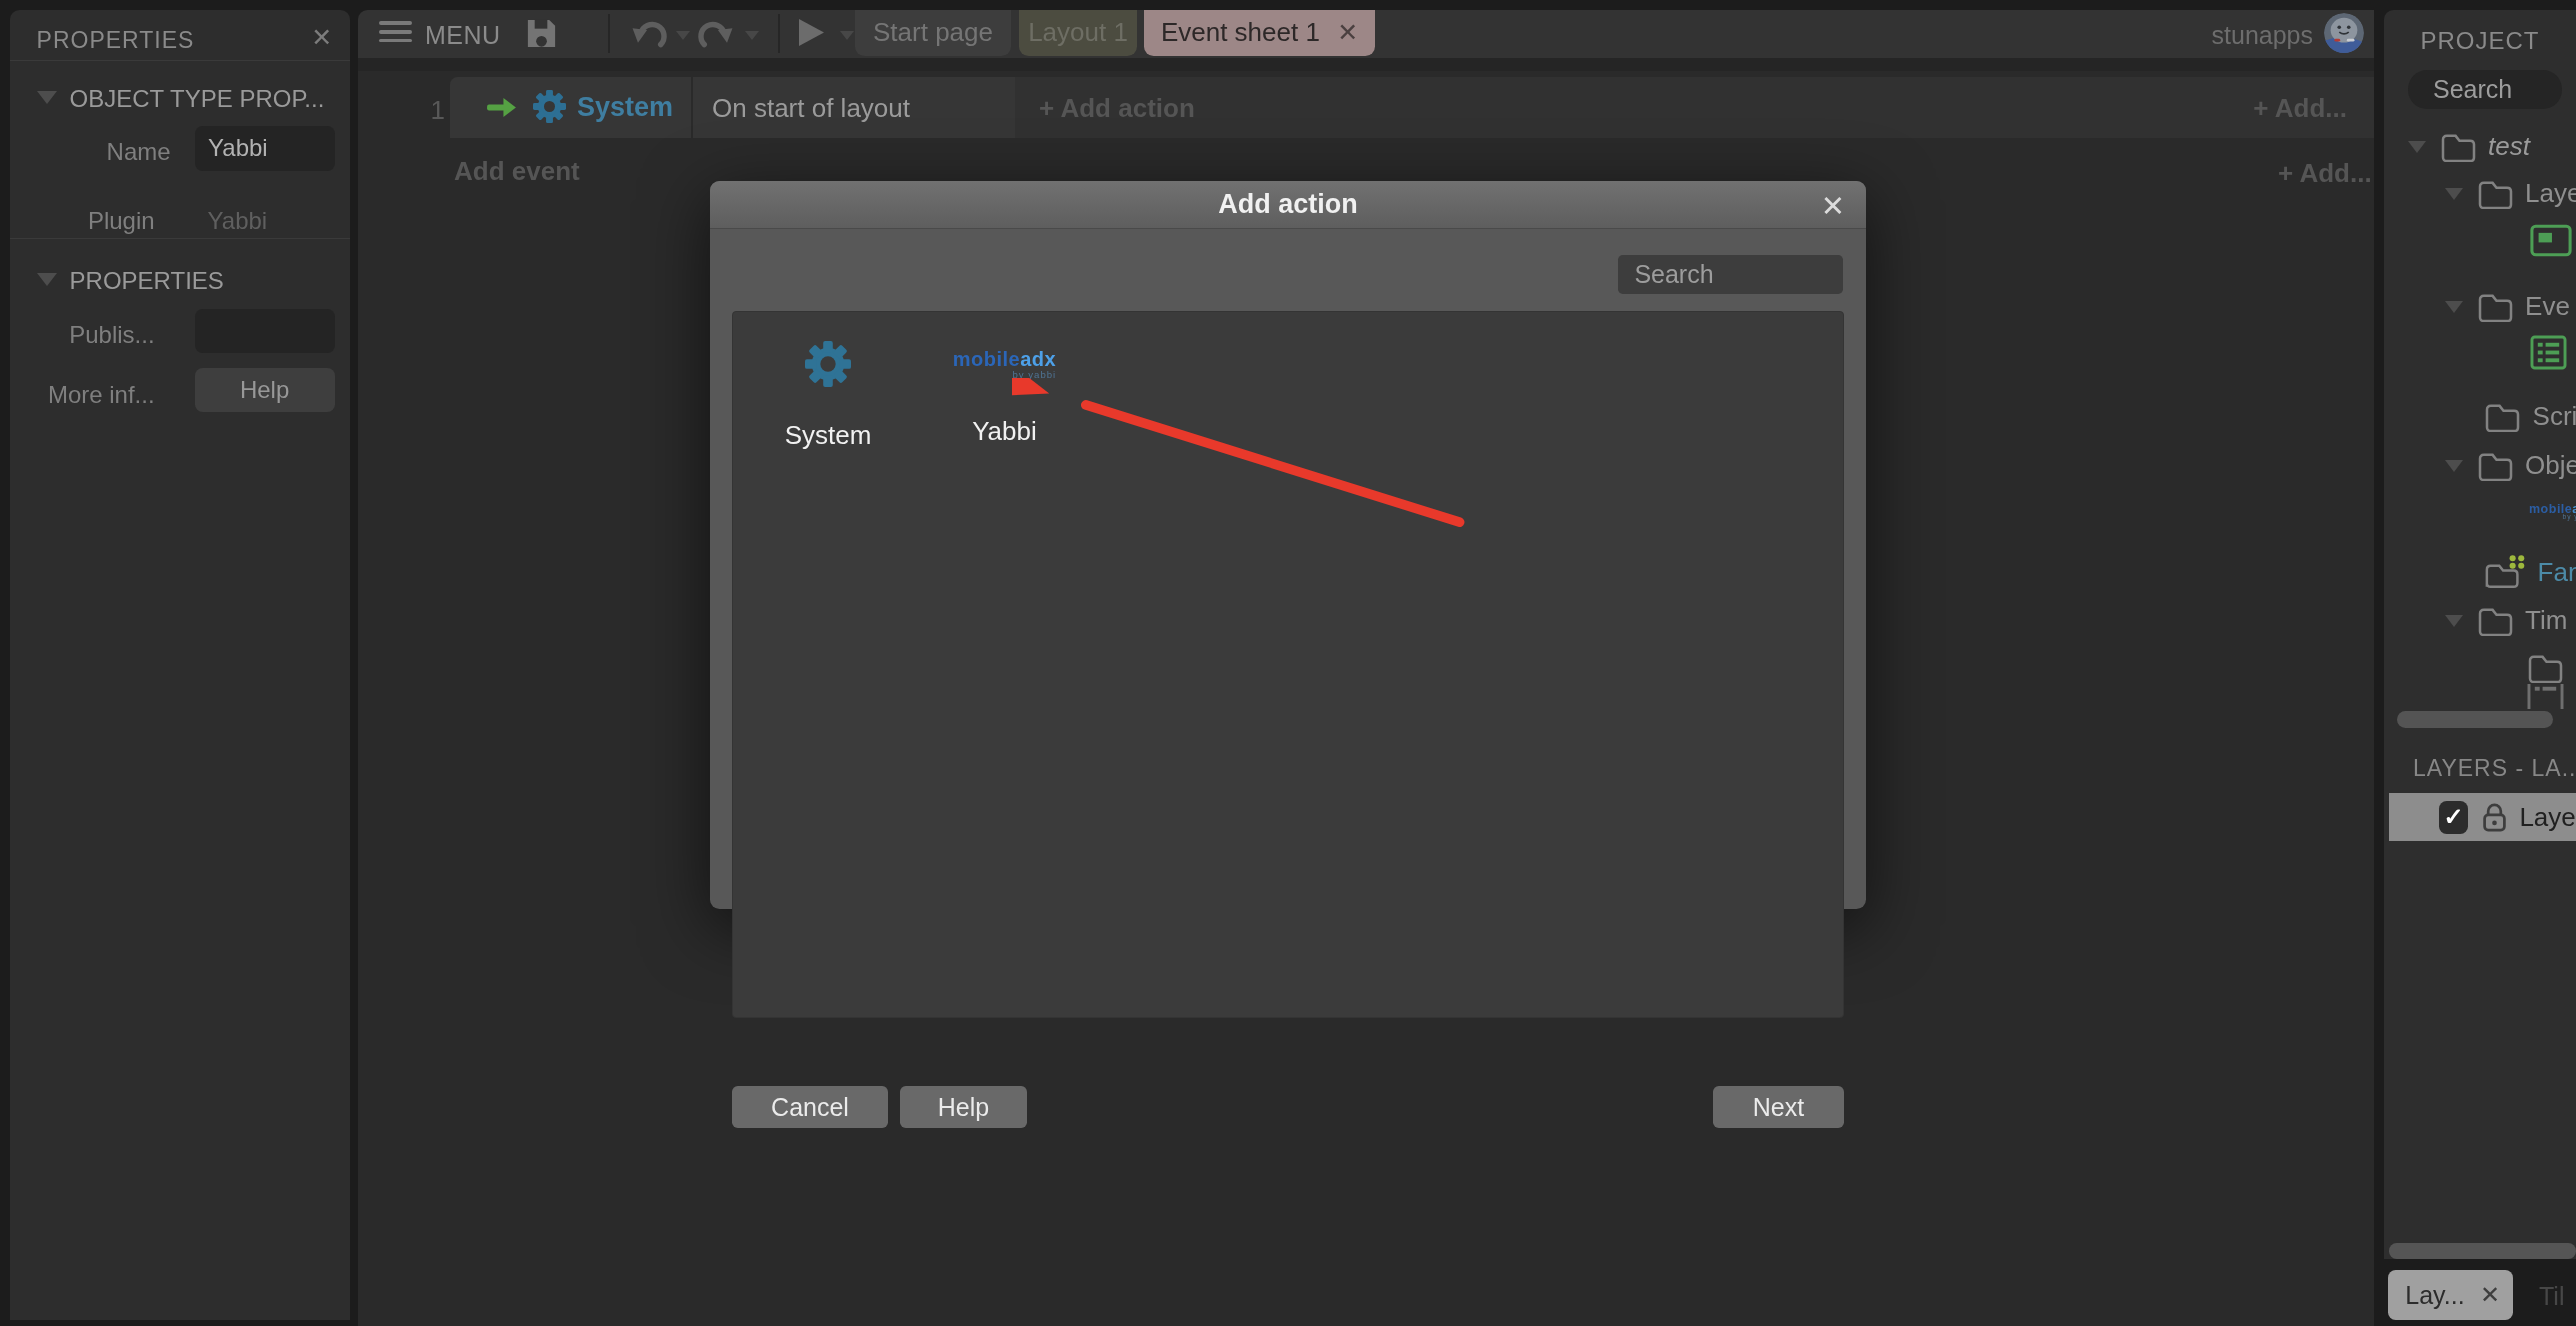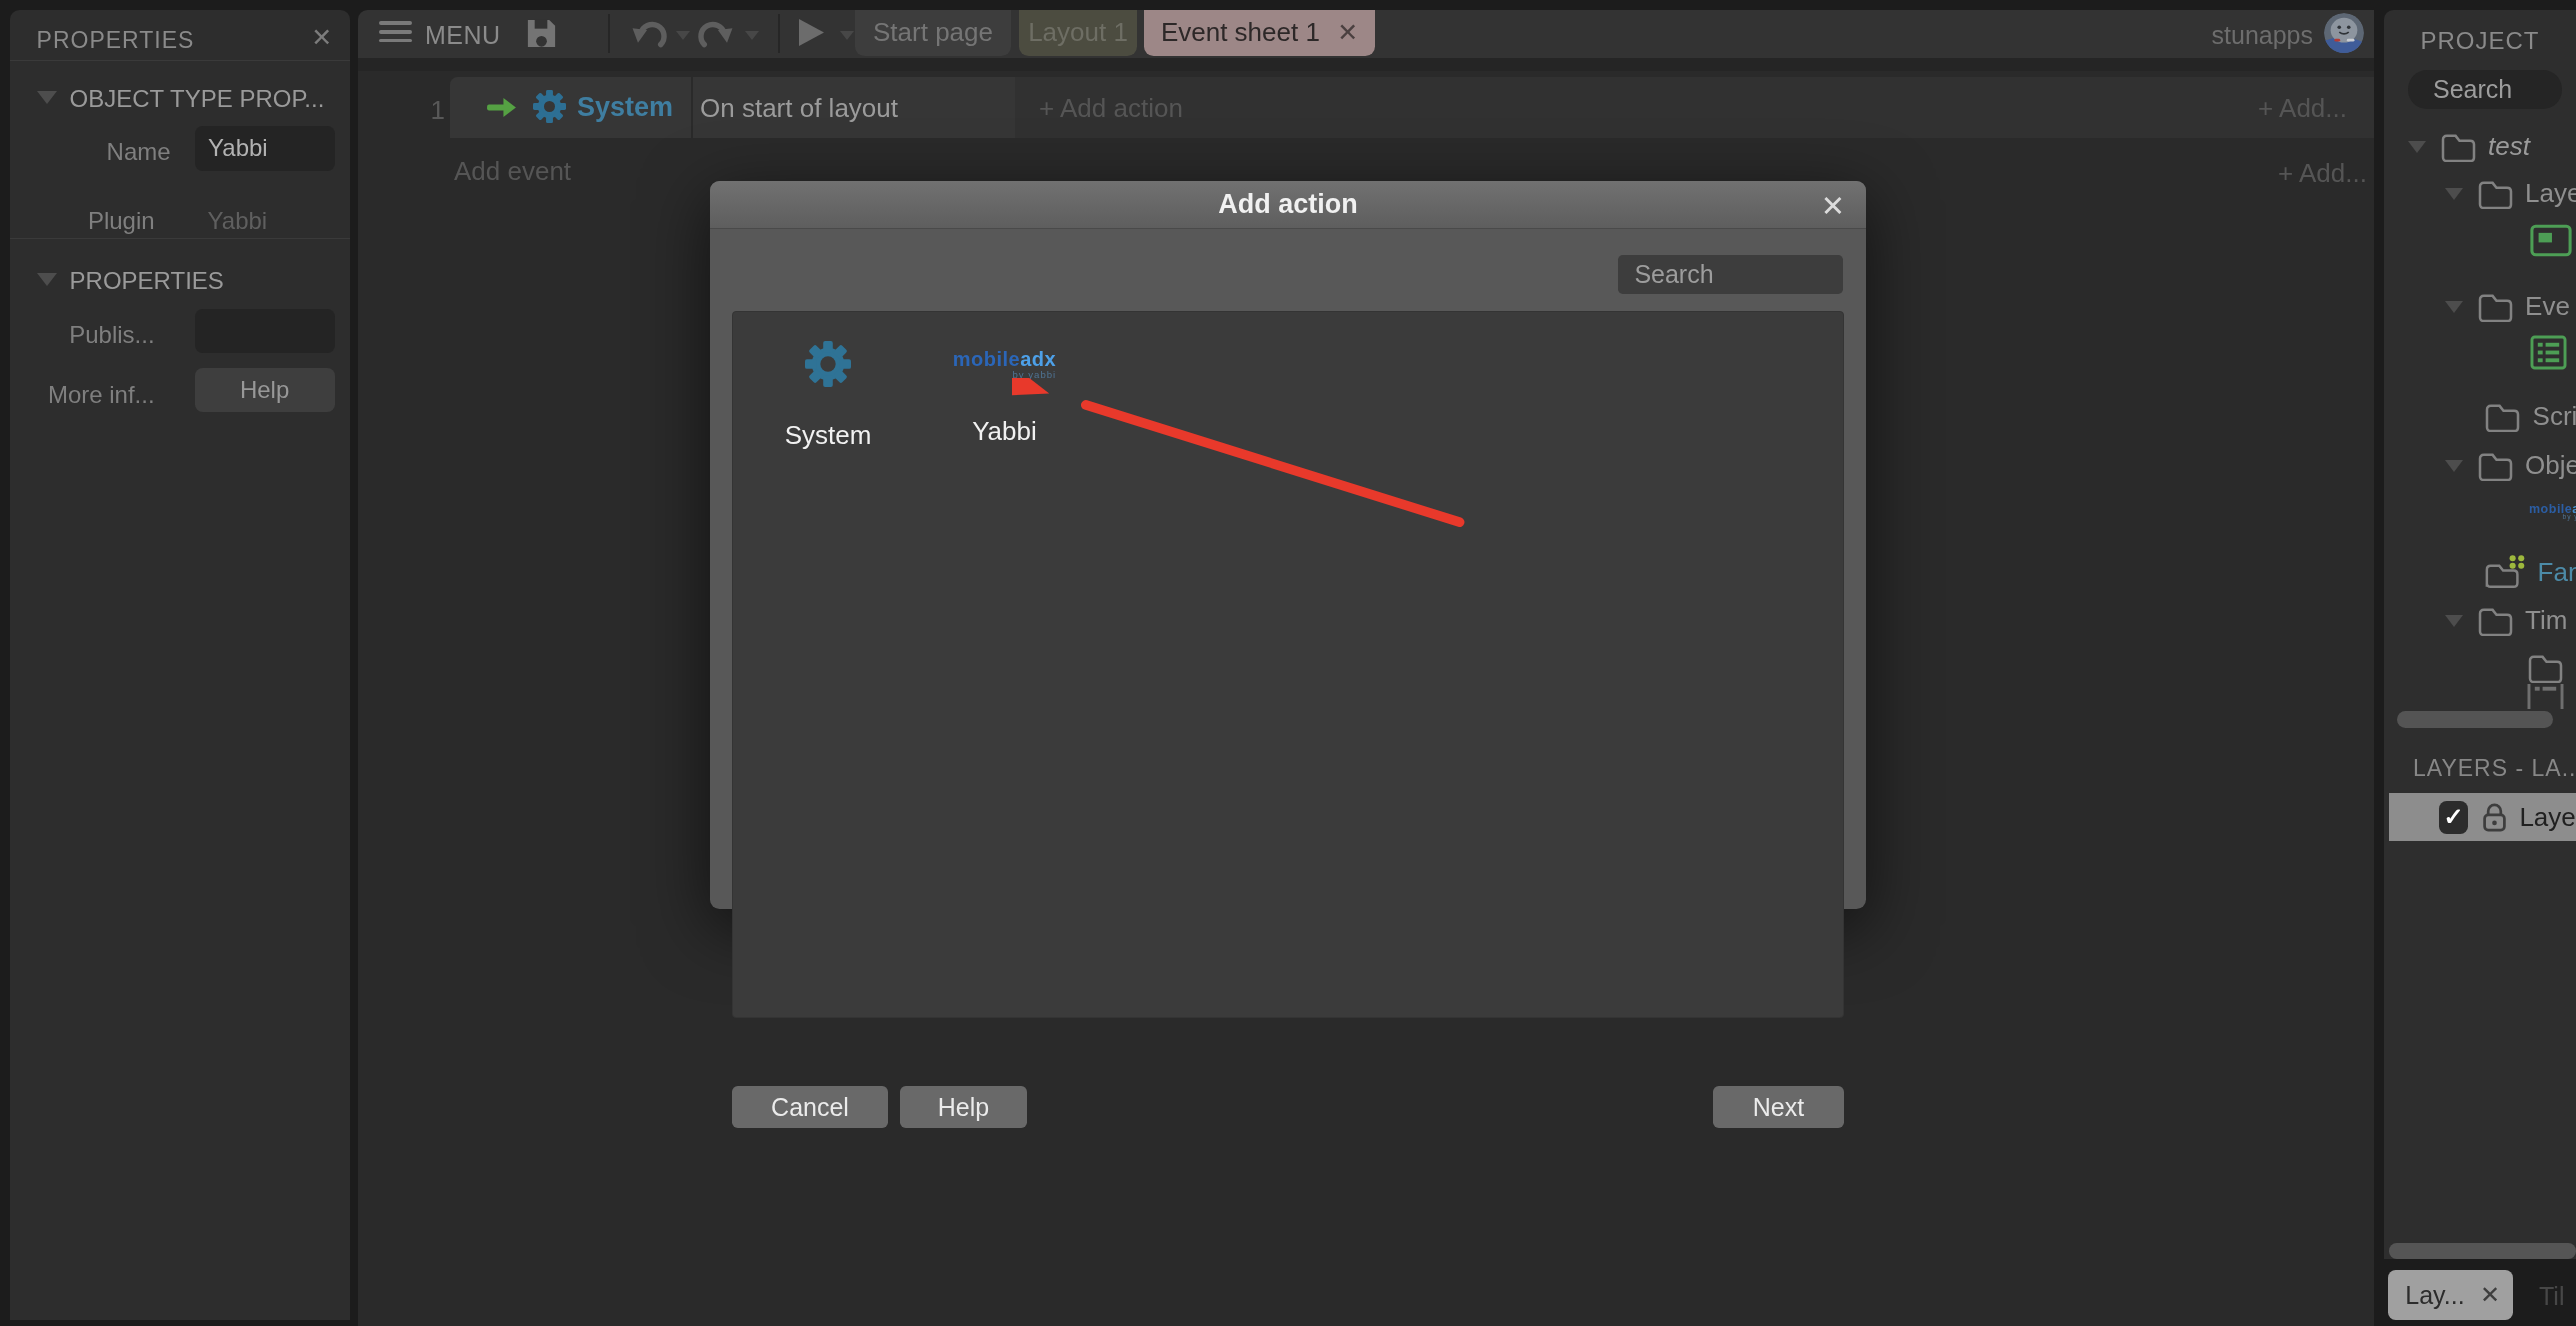--- a/index.html
+++ b/index.html
@@ -31,21 +31,21 @@
   .tab-event{background:#9d8787;color:#2d2828;}
   .tab-x{color:#4b4040;font-size:25px;margin-left:17.3px;}
   .user-name{font-size:25px;color:#6d6d6d;text-align:right;}
   
   .canvas{background:#2a2a2a;}
   .ev-num{font-size:26px;color:#585858;text-align:right;}
   .cond-cell{background:#363636;border-radius:7.7px 0 0 0;}
   .act-cell{background:#313131;}
   .sys-label{font-size:27px;color:#3f7ea1;font-weight:bold;}
   .cond-text{font-size:26px;color:#9b9b9b;}
-  .ghost{font-size:26px;color:#555555;}
+  .ghost{font-size:26px;color:#555555;font-weight:bold;}
   
   .modal{background:#585858;border-radius:9.6px;box-shadow:0 17.3px 67px rgba(0,0,0,.6);}
   .modal-titlebar{background:linear-gradient(#717171,#5e5e5e);border-bottom:1px solid #4a4a4a;border-radius:9.6px 9.6px 0 0;}
   .modal-title{font-size:27px;color:#f1f1f1;font-weight:bold;text-align:center;line-height:47px;}
   .modal-x{font-size:29px;color:#dcdcdc;}
   .modal-prompt{font-size:26px;color:#d8d8d8;}
   .modal-search{background:#3d3d3d;border:none;outline:none;border-radius:4.8px;color:#9d9d9d;font-size:25px;padding:0 16.4px;
                 font-family:"Liberation Sans",sans-serif;}
   .modal-search::placeholder,.pill::placeholder{color:#9d9d9d;opacity:1;}
   .obj-list{background:#3b3b3b;border:1px solid #343434;border-radius:3.9px;}
@@ -209,21 +209,21 @@
               <rect x="-5" y="-24" width="10" height="12" rx="2" transform="rotate(225)"></rect>
               <rect x="-5" y="-24" width="10" height="12" rx="2" transform="rotate(270)"></rect>
               <rect x="-5" y="-24" width="10" height="12" rx="2" transform="rotate(315)"></rect>
             </g>
           </g>
           <circle cx="24" cy="24" r="8" fill="#363636"></circle>
         </svg>
       </div>
       <div class="abs txt sys-label" style="left:127px;top:15.4px;">System</div>
       <div class="abs" style="left:241px;top:0;width:1.9px;height:61px;background:#2a2a2a;"></div>
-      <div class="abs txt cond-text" style="left:250px;top:16.4px;">On start of layout</div>
+      <div class="abs txt cond-text" style="left:262px;top:16.4px;">On start of layout</div>
     </div>
 
     <div class="abs act-cell" style="left:657px;top:5.8px;width:1359px;height:61px;">
       <div class="abs txt ghost" style="left:24px;top:16.4px;">+ Add action</div>
       <div class="abs txt ghost" style="right:27px;top:16.4px;">+ Add...</div>
     </div>
 
     <div class="abs txt ghost" style="left:96px;top:85px;">Add event</div>
     <div class="abs txt ghost" style="left:1920px;top:87px;">+ Add...</div>
   </div>

